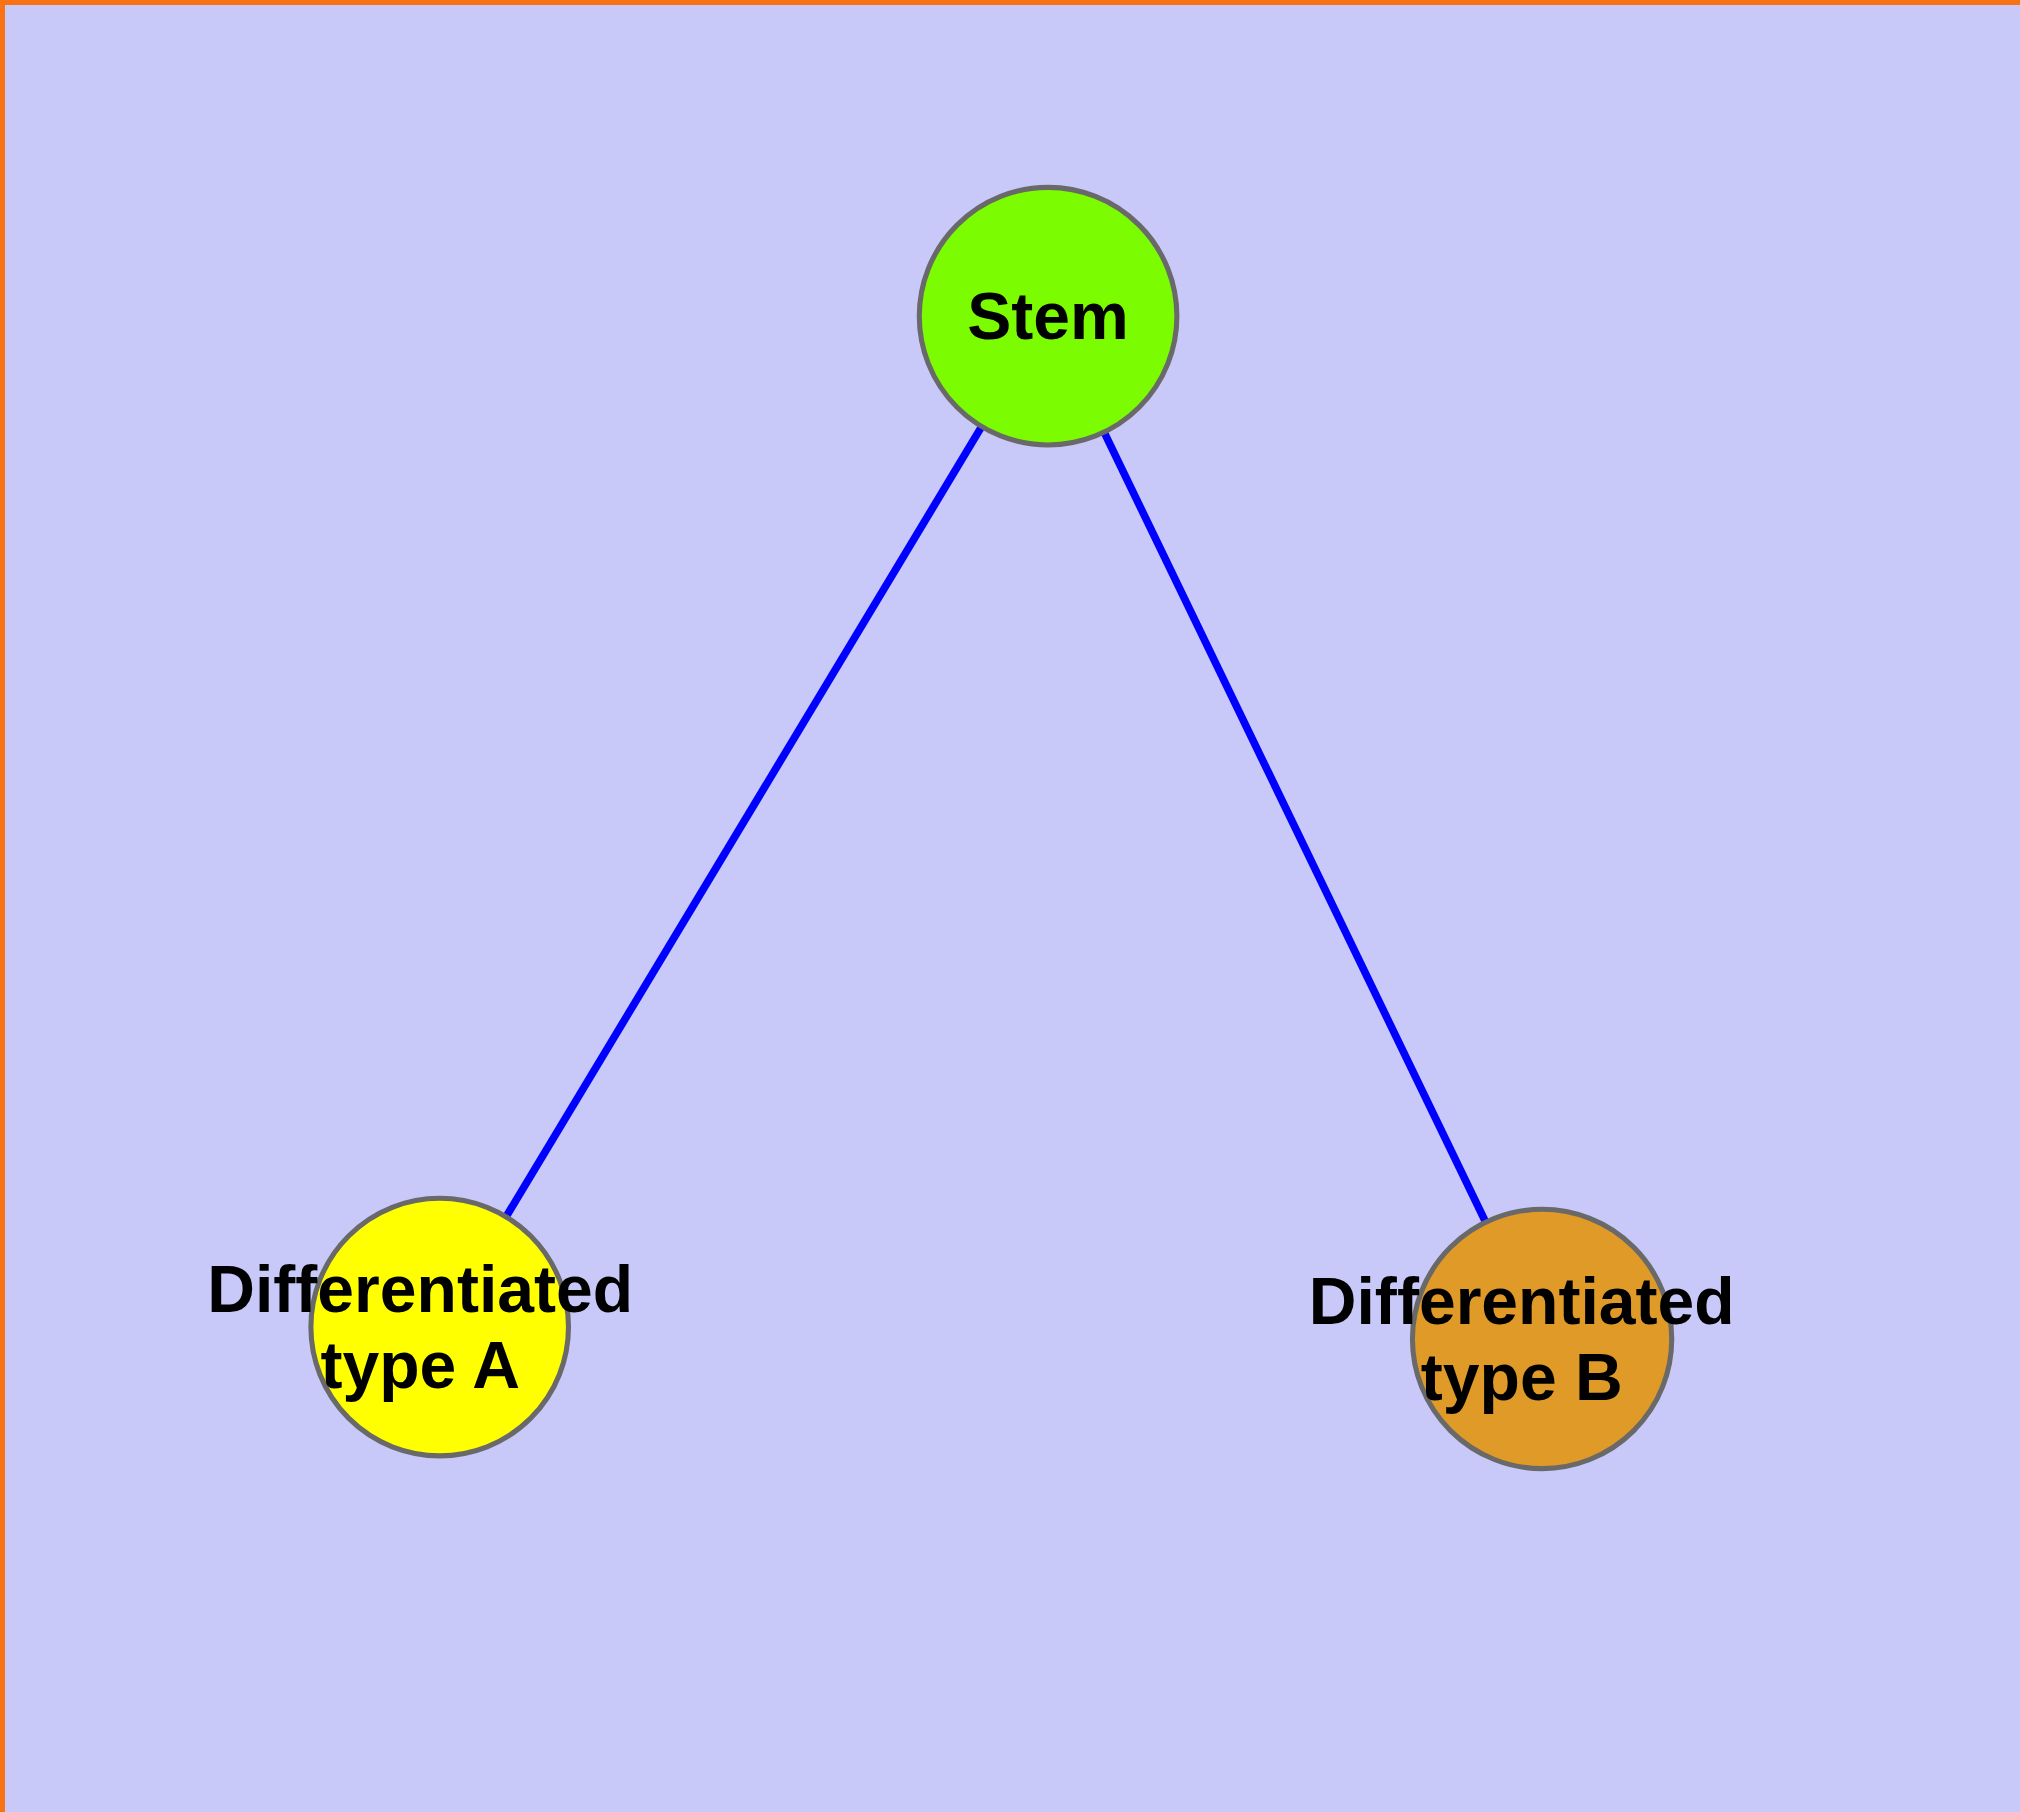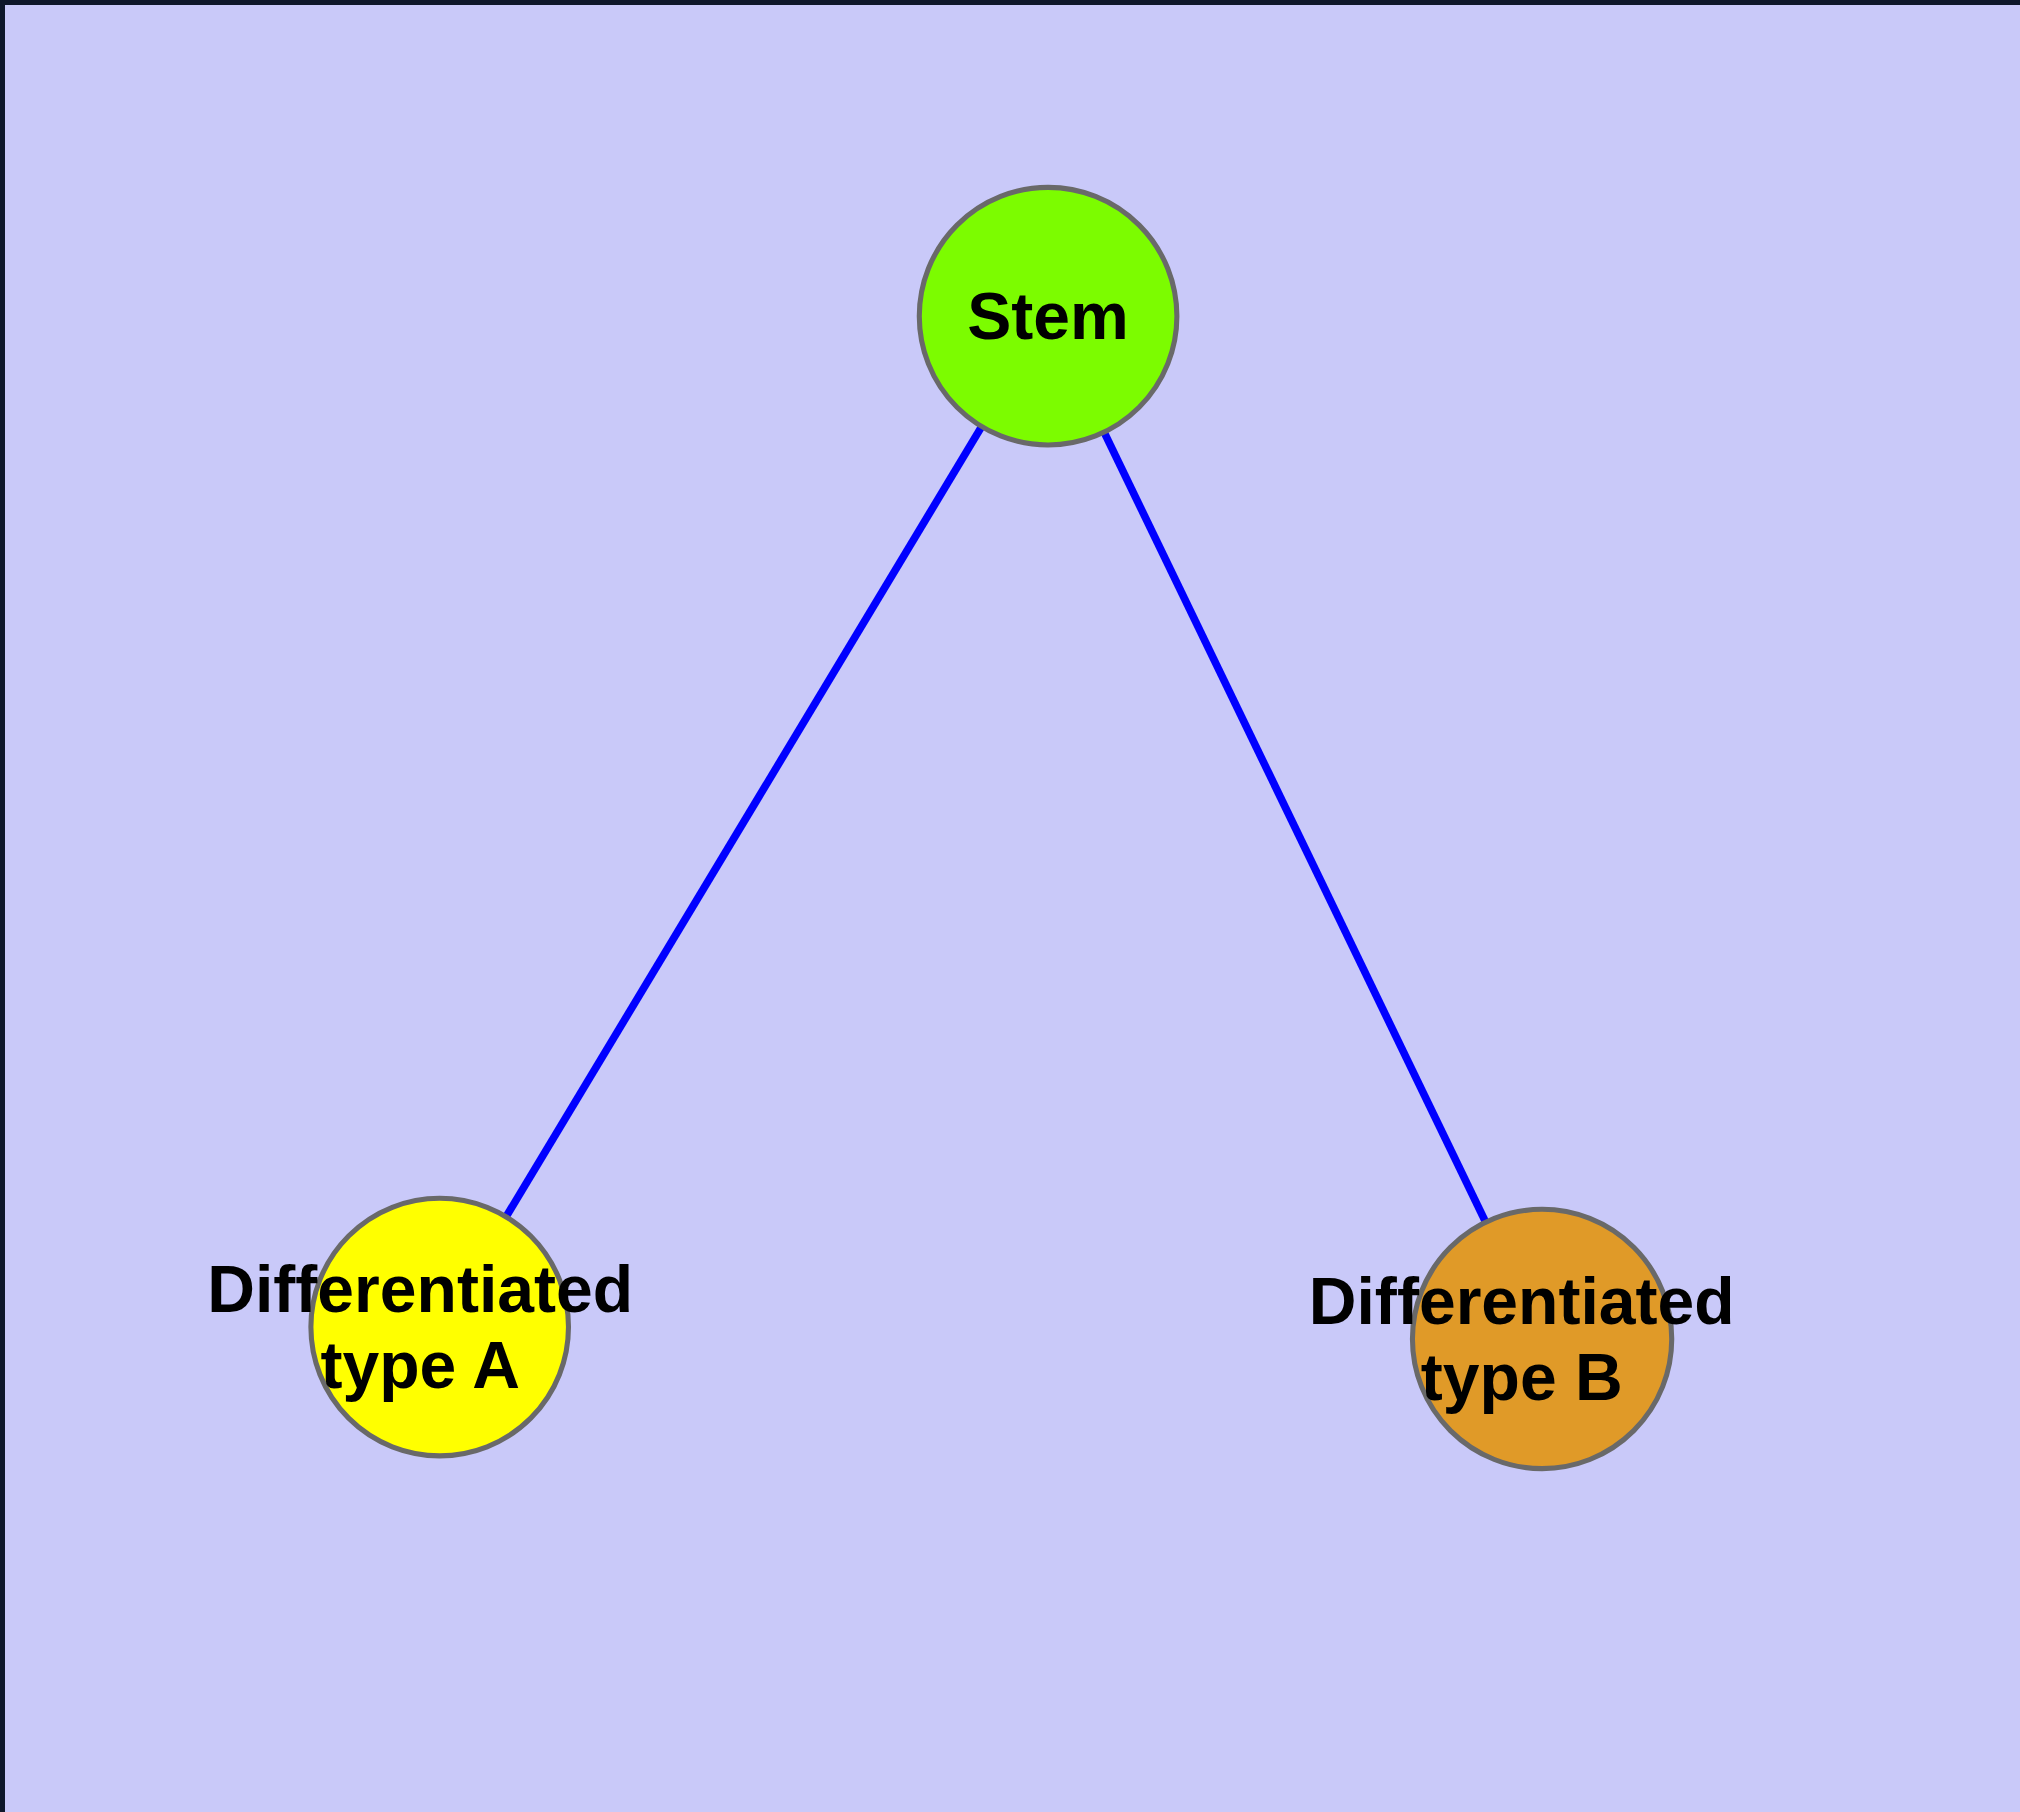--- a/index.html
+++ b/index.html
@@ -13,21 +13,21 @@
     height: 1812px;
     overflow: hidden;
     font-family: "Liberation Sans", sans-serif;
   }
   #canvas {
     position: absolute;
     left: 0;
     top: 0;
     width: 2021px;
     height: 1812px;
-    background: #0f172a;
+    background: #f97316;
   }
   #plot-area {
     position: absolute;
     left: 5.1px;
     top: 5.1px;
     width: 2015px;
     height: 1807px;
     background: #c9c9f9;
     overflow: hidden;
   }

